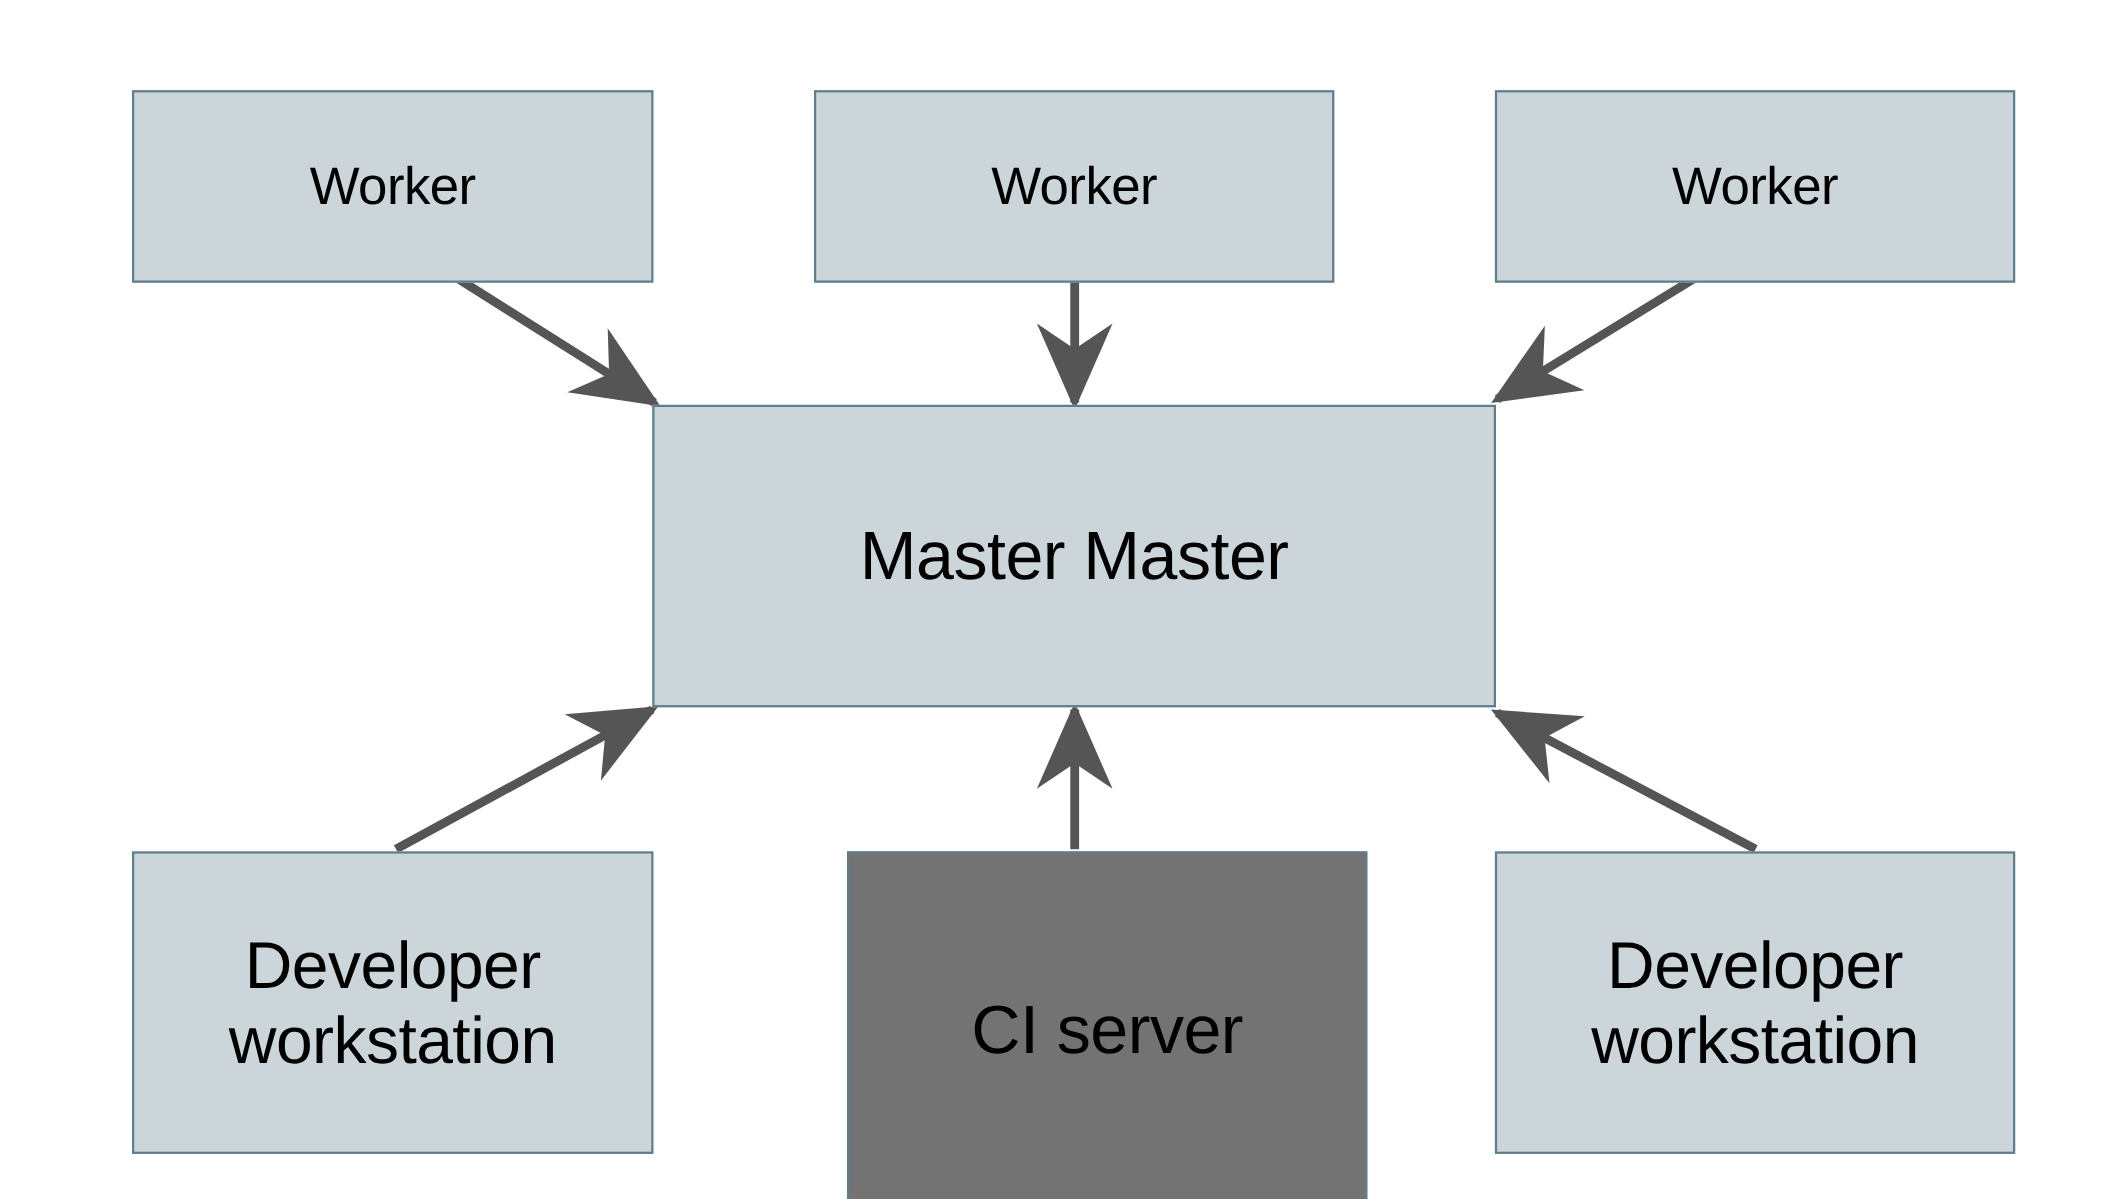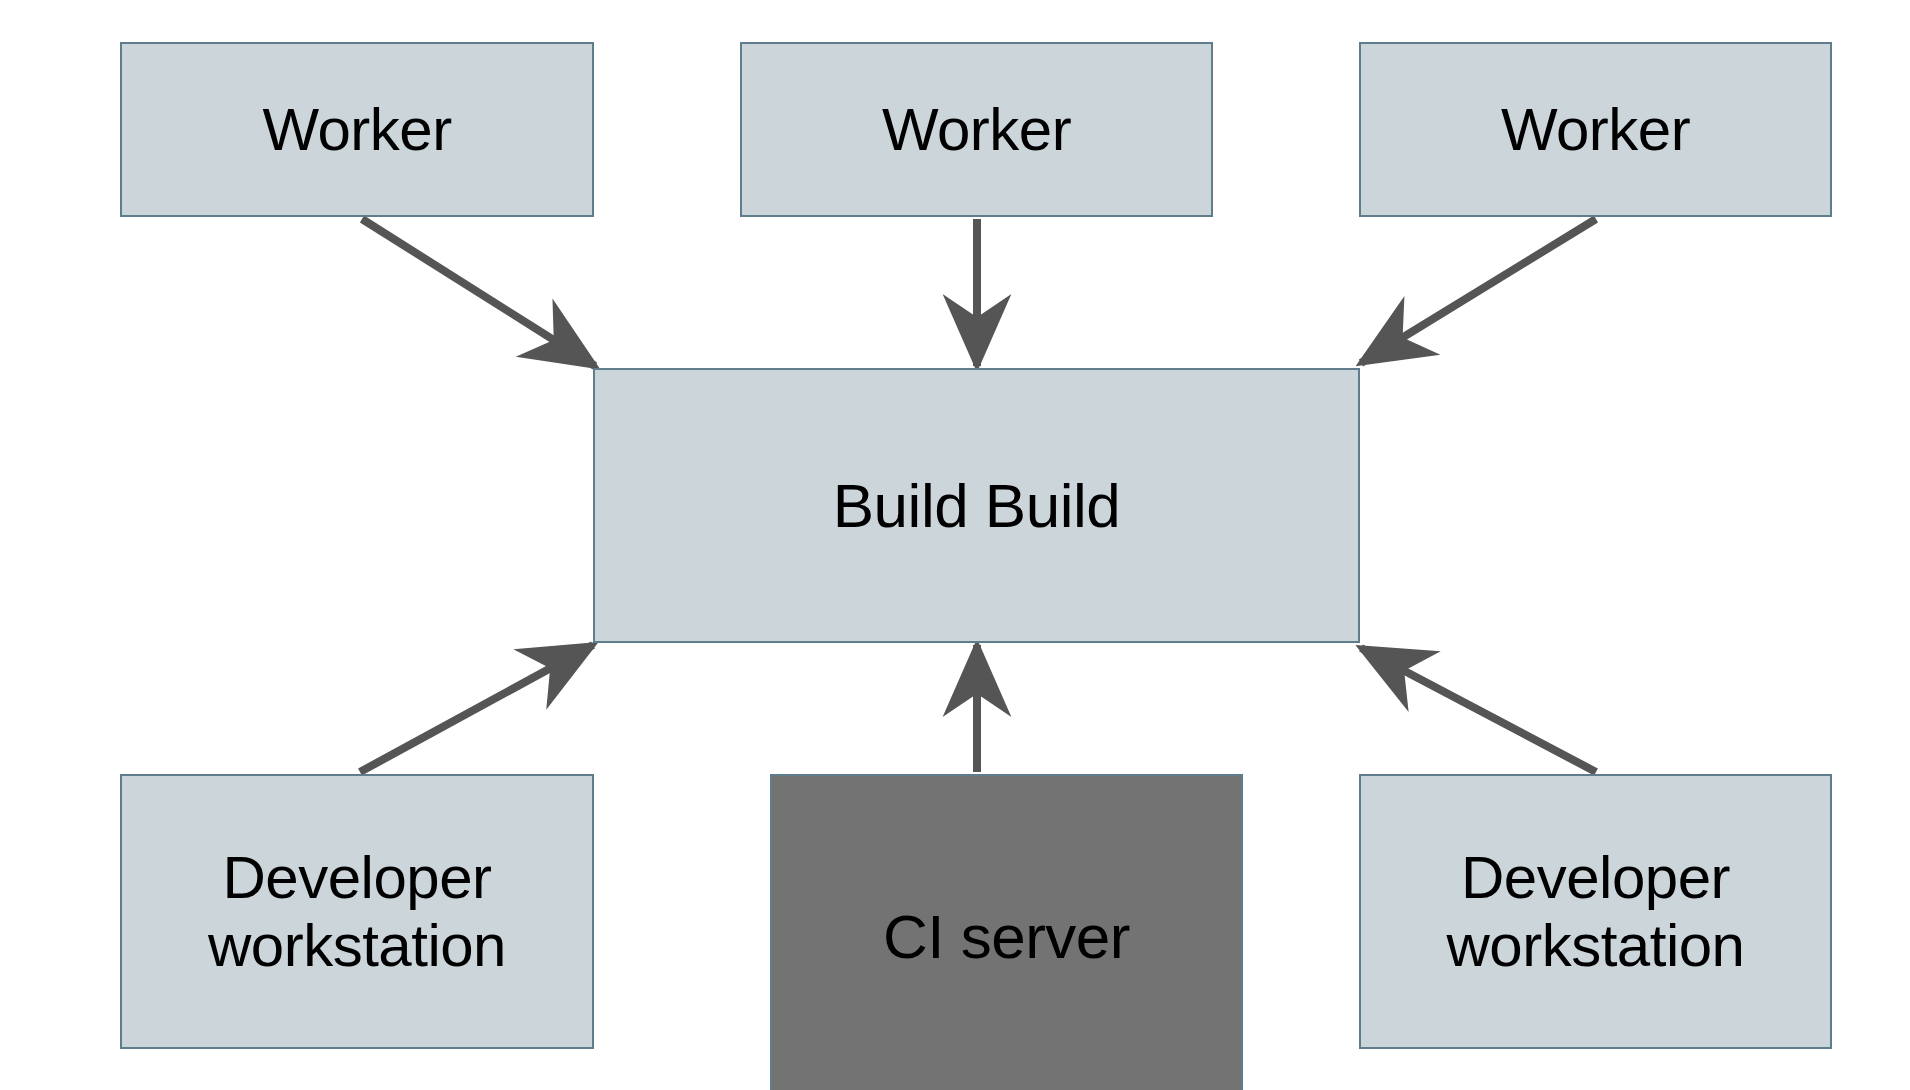--- a/index.html
+++ b/index.html
@@ -41,21 +41,21 @@
     line-height: 1.12;
     letter-spacing: -0.5px;
     white-space: pre-line;
   }
   .node-label {
     display: block;
     width: 100%;
     padding: 0 6px;
     box-sizing: border-box;
   }
-  .node-worker  { font-size: 60px; }
+  .node-worker  { font-size: 48px; margin-top: 40px; }
   .node-master  { font-size: 62px; }
   .node-ci      { font-size: 62px; }
   .node-dev     { font-size: 60px; }
 </style>
 </head>
 <body>
 
 <div id="canvas">
 
   <svg id="edge-layer" viewBox="0 0 1910 1090" xmlns="http://www.w3.org/2000/svg">
@@ -71,21 +71,21 @@
         <line x1="360" y1="772" x2="593" y2="645" stroke="#555555" stroke-width="8" marker-end="url(#arrowhead)"></line>
         <line x1="977" y1="772" x2="977" y2="645" stroke="#555555" stroke-width="8" marker-end="url(#arrowhead)"></line>
         <line x1="1596" y1="772" x2="1361" y2="648" stroke="#555555" stroke-width="8" marker-end="url(#arrowhead)"></line>
       </g>
   </svg>
 
   <div id="nodes">
       <div class="node node-worker" style="left: 120px; top: 42px; width: 474px; height: 175px; background: rgb(204, 214, 218); border-color: rgb(95, 125, 140); color: rgb(0, 0, 0);"><span class="node-label">Worker</span></div>
       <div class="node node-worker" style="left: 740px; top: 42px; width: 473px; height: 175px; background: rgb(204, 214, 218); border-color: rgb(95, 125, 140); color: rgb(0, 0, 0);"><span class="node-label">Worker</span></div>
       <div class="node node-worker" style="left: 1359px; top: 42px; width: 473px; height: 175px; background: rgb(204, 214, 218); border-color: rgb(95, 125, 140); color: rgb(0, 0, 0);"><span class="node-label">Worker</span></div>
-      <div class="node node-master" style="left: 593px; top: 368px; width: 767px; height: 275px; background: rgb(204, 214, 218); border-color: rgb(95, 125, 140); color: rgb(0, 0, 0);"><span class="node-label">Build Build</span></div>
+      <div class="node node-master" style="left: 593px; top: 368px; width: 767px; height: 275px; background: rgb(204, 214, 218); border-color: rgb(95, 125, 140); color: rgb(0, 0, 0);"><span class="node-label">Master Master</span></div>
       <div class="node node-dev" style="left: 120px; top: 774px; width: 474px; height: 275px; background: rgb(204, 214, 218); border-color: rgb(95, 125, 140); color: rgb(0, 0, 0);"><span class="node-label">Developer
 workstation</span></div>
       <div class="node node-ci" style="left: 740px; top: 774px; width: 473px; height: 326px; background: #737373; border-color: rgb(95, 125, 140); color: rgb(0, 0, 0); margin-left: 30px;"><span class="node-label">CI server</span></div>
       <div class="node node-dev" style="left: 1359px; top: 774px; width: 473px; height: 275px; background: rgb(204, 214, 218); border-color: rgb(95, 125, 140); color: rgb(0, 0, 0);"><span class="node-label">Developer
 workstation</span></div>
     </div>
 
 </div>
 
 </body></html>

